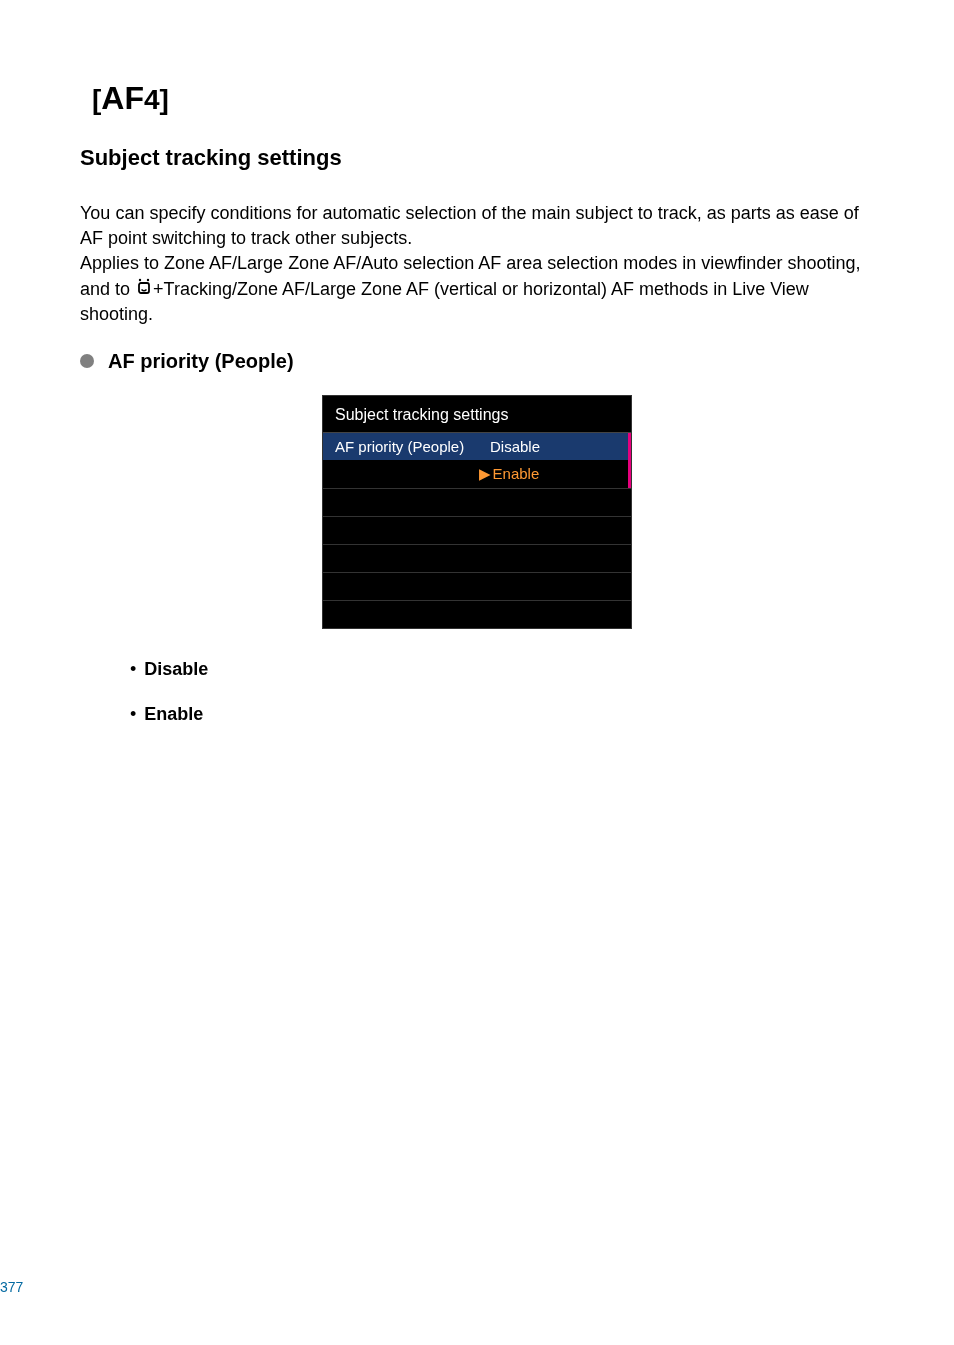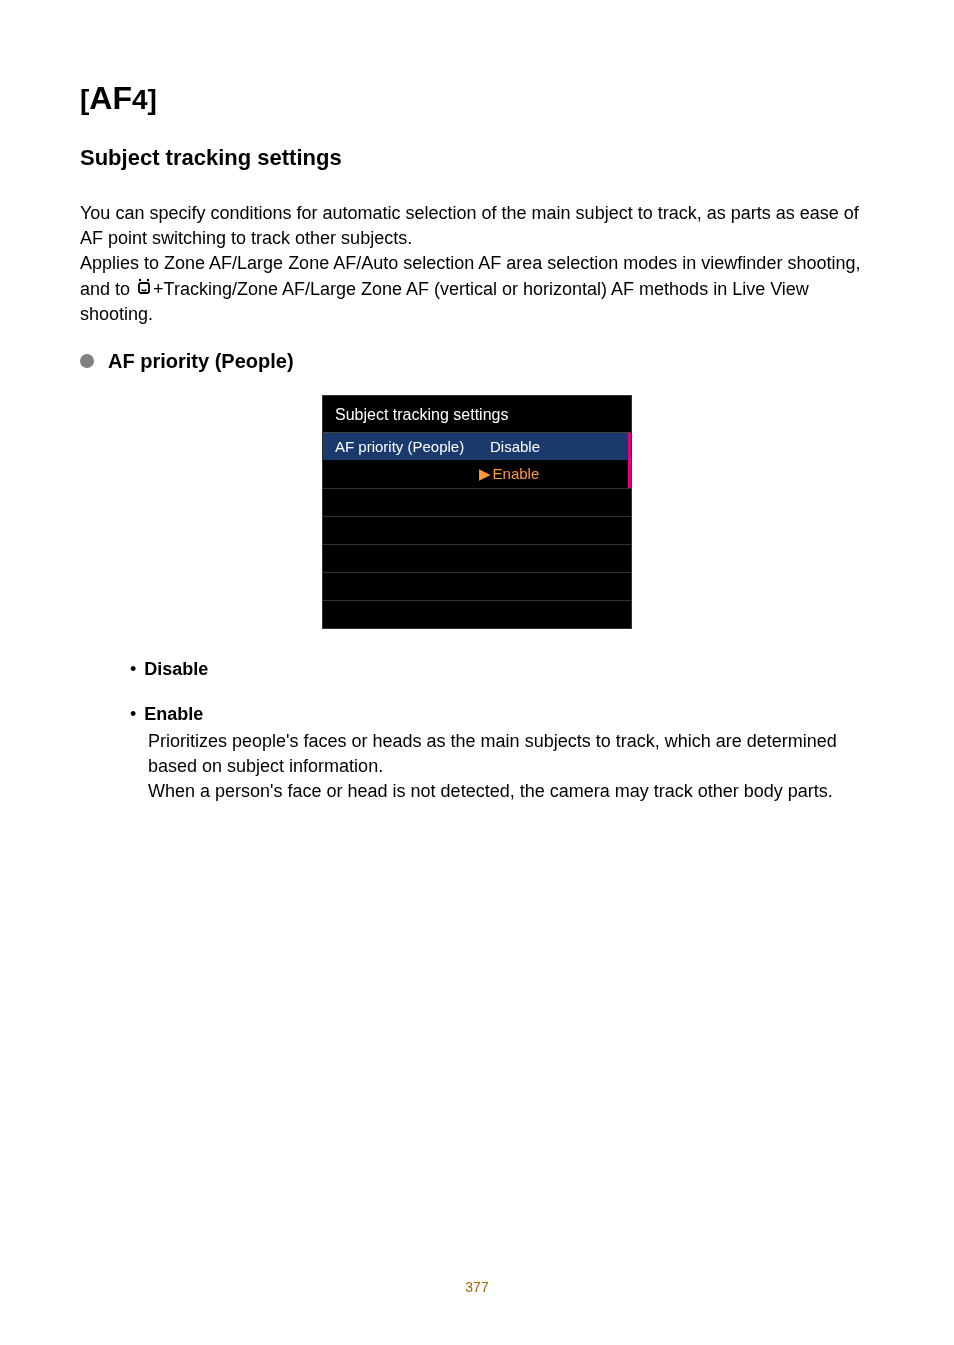--- a/index.html
+++ b/index.html
@@ -12,20 +12,21 @@
       background: #fff;
       width: 954px;
       height: 1345px;
       position: relative;
       padding: 80px 80px 0 80px;
     }
     .page-title {
       font-size: 28px;
       font-weight: bold;
       margin-bottom: 28px;
+      margin-left: 12px;
     }
     .af4-bracket-open {
       font-size: 28px;
       font-weight: bold;
     }
     .af4-af {
       font-size: 32px;
       font-weight: bold;
     }
     .af4-num {
@@ -156,23 +157,23 @@
     .option-desc {
       font-size: 18px;
       line-height: 1.4;
       padding-left: 18px;
     }
     .page-number {
       position: absolute;
       bottom: 50px;
       left: 0;
       right: 0;
-      text-align: center;
+      text-align: left;
       font-size: 14px;
-      color: #a16207;
+      color: #0369a1;
     }
   </style>
 </head>
 <body>
 
 <div class="page-title">
   <span class="af4-bracket-open">[</span><span class="af4-af">AF</span><span class="af4-num">4</span><span class="af4-bracket-close">]</span>
 </div>
 
 <div class="section-heading">Subject tracking settings</div>
@@ -219,18 +220,16 @@
     <div class="option-bullet-row">
       <span class="option-bullet">•</span>
       <span class="option-name">Disable</span>
     </div>
   </div>
   <div class="option-item">
     <div class="option-bullet-row">
       <span class="option-bullet">•</span>
       <span class="option-name">Enable</span>
     </div>
-    <div class="option-desc" style="white-space: pre-line;">Prioritizes people's faces or heads as the main subjects to track, which are determined based on subject information.
-When a person's face or head is not detected, the camera may track other body parts.</div>
   </div>
 </div>
 
 <div class="page-number">377</div>
 
 </body></html>

